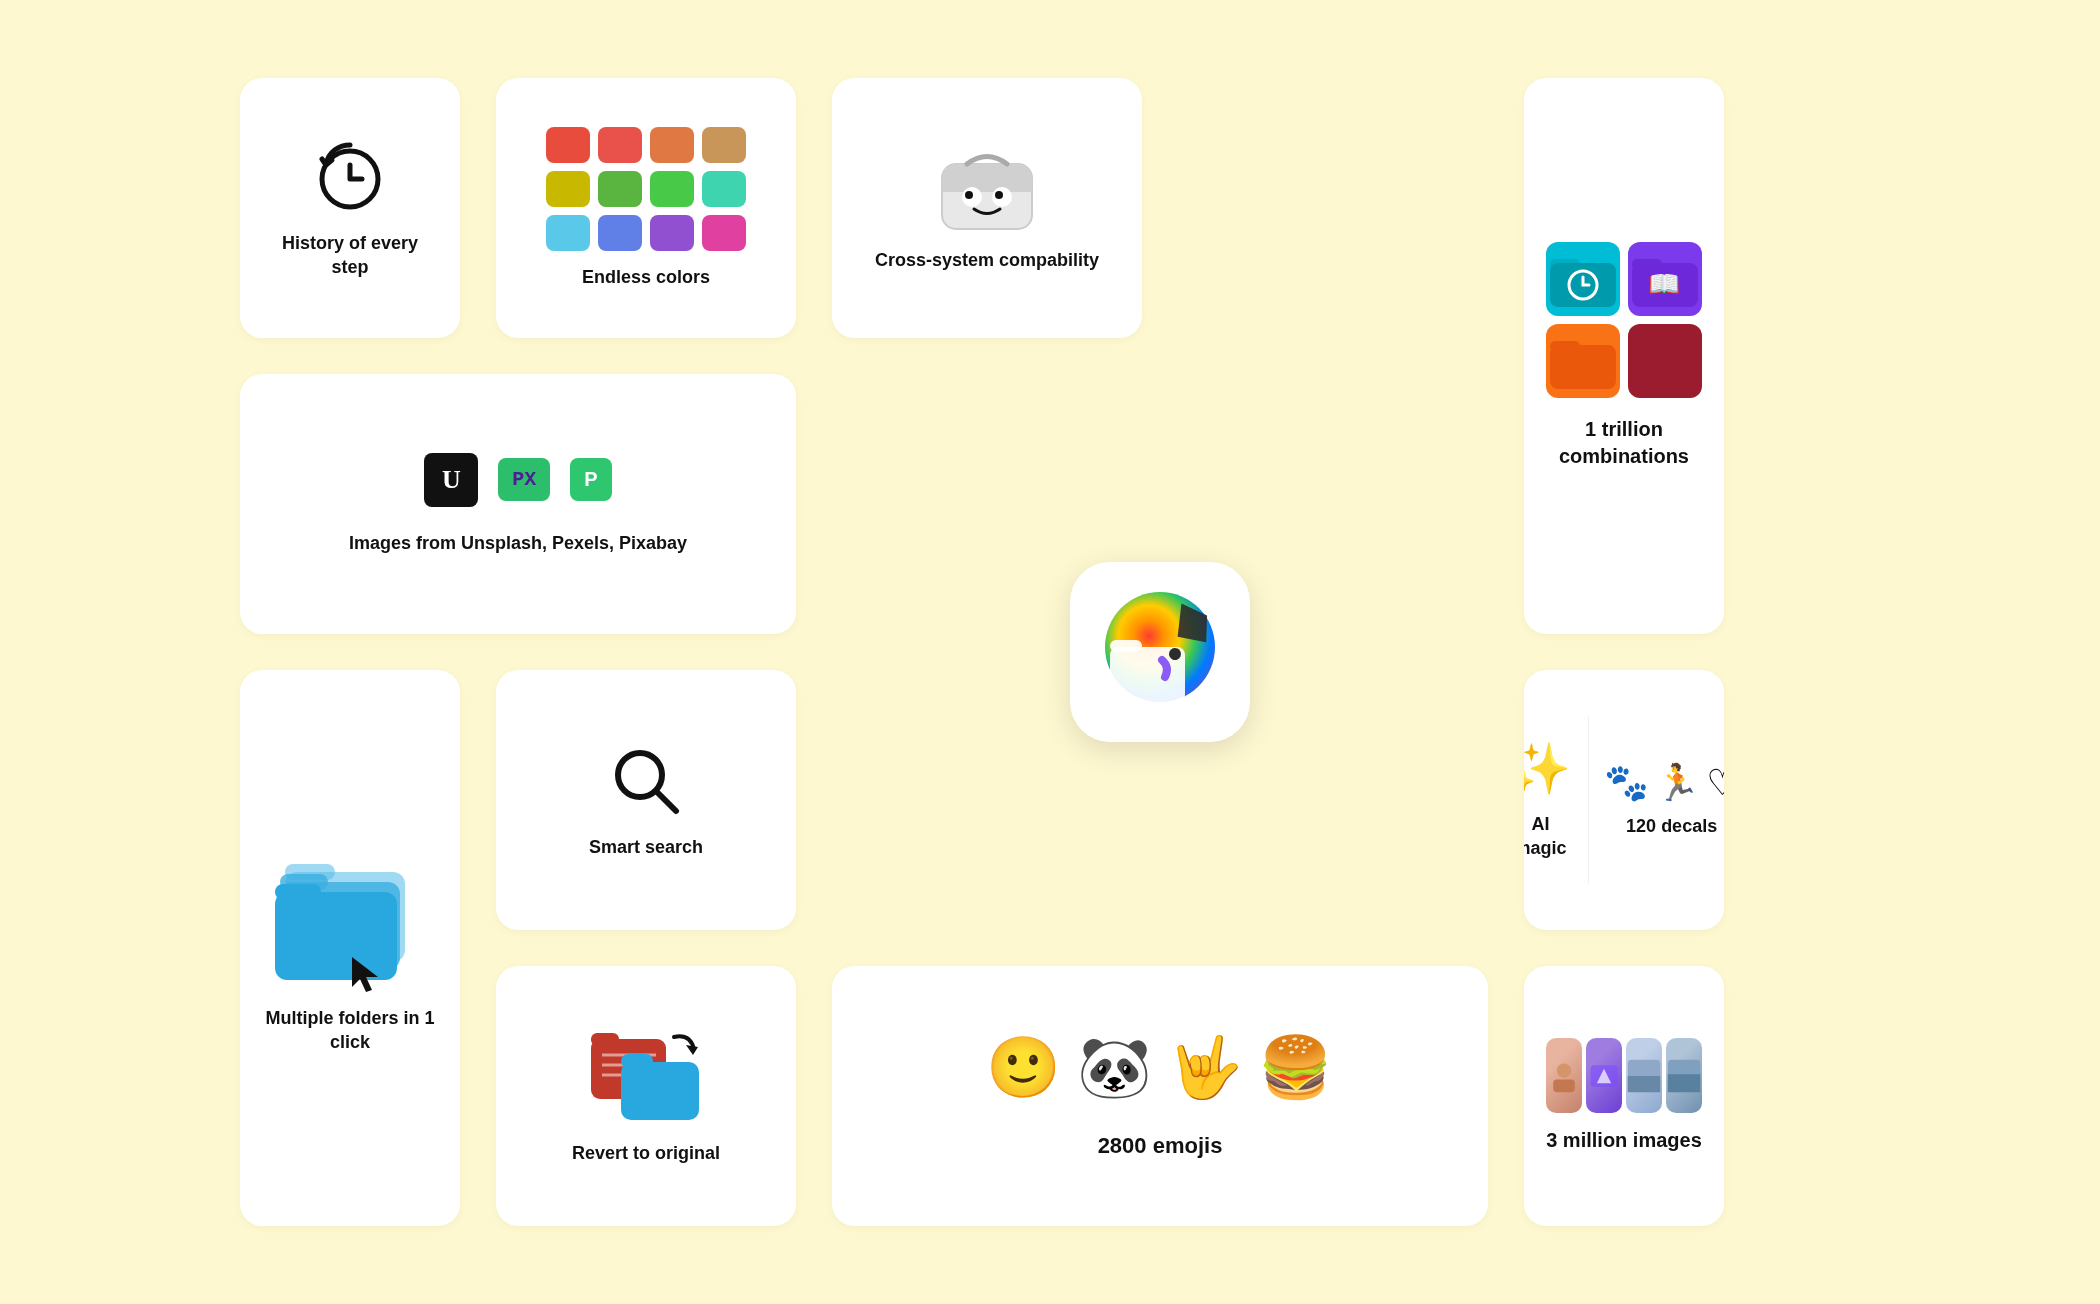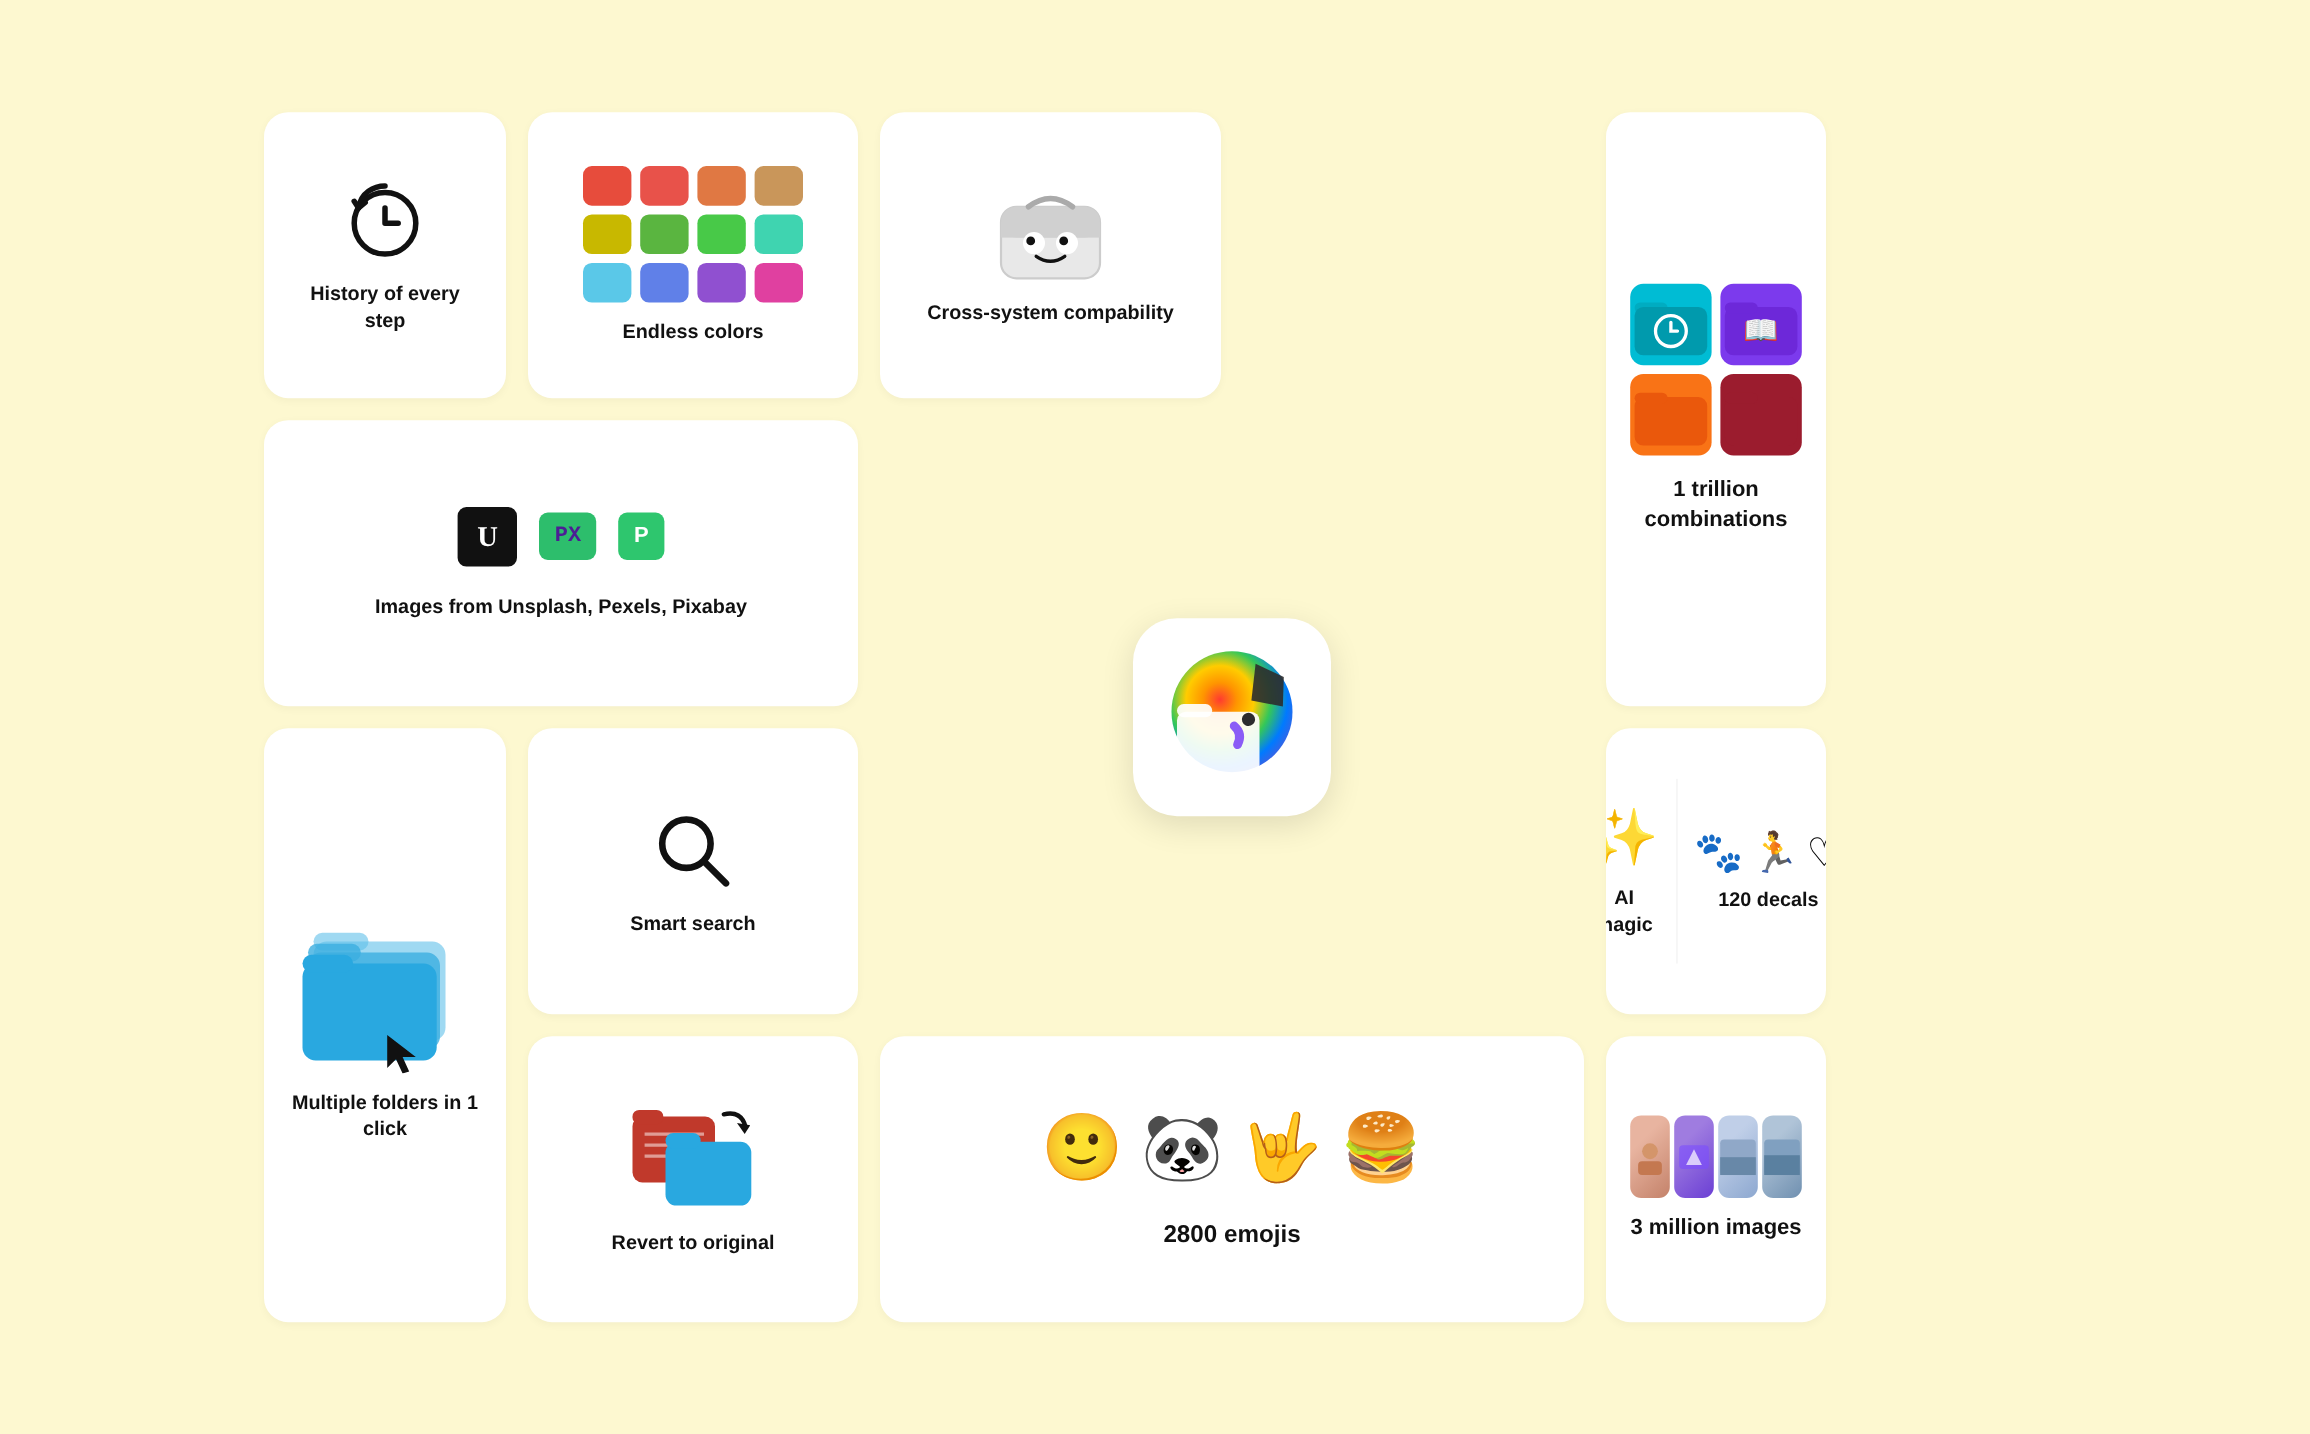--- a/index.html
+++ b/index.html
@@ -418,21 +418,21 @@
 
 <div style="position:absolute; bottom:30px; right:30px; width:390px;">
 </div>
 
 <style>
   body { position: relative; }
   .grid {
     display: grid;
     grid-template-columns: 230px 310px 310px 310px 410px;
     grid-template-rows: 260px 260px 260px 260px;
-    gap: 20px;
+    gap: 36px;
     max-width: 1620px;
     width: 100%;
   }
 </style>
 
 <style>
   body { overflow: hidden; }
   .grid {
     grid-template-columns: 220px 300px 310px 310px 200px 200px;
   }

